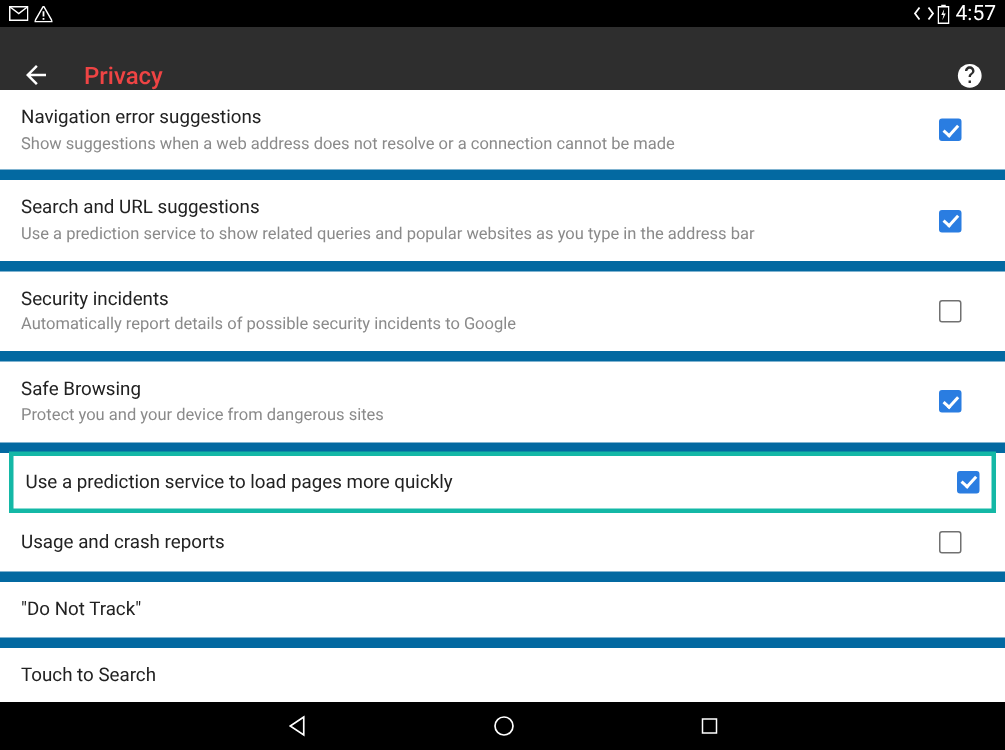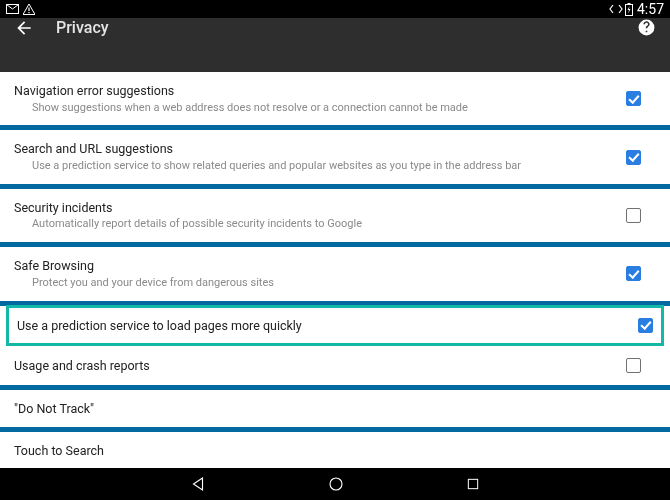--- a/index.html
+++ b/index.html
@@ -18,41 +18,41 @@
       align-items: center;
       justify-content: space-between;
       padding: 0 6px;
       color: #fff;
       font-size: 11px;
     }
     .status-left { display: flex; gap: 4px; align-items: center; }
     .status-right { display: flex; gap: 2px; align-items: center; }
     .status-icon svg { display: block; }
     .app-header {
-      height: 54px;
+      height: 42px;
       background: #2e2e2e;
       display: flex;
-      align-items: flex-start;
+      align-items: flex-end;
       padding: 0 14px;
-      color: #e5e5e5;
+      color: #ef4444;
     }
     .back-btn { display: flex; align-items: center; cursor: pointer; }
     .header-title { font-size: 16px; font-weight: 500; margin-left: 22px; flex: 1; }
     .help-btn { display: flex; align-items: center; }
     .settings-list { background: #fff; }
     .setting-item {
       display: flex;
       align-items: center;
       padding: 11px 29px 11px 14px;
-      border-bottom: 5px solid #0369a1;
+      border-bottom: 7px solid #0369a1;
       position: relative;
     }
     .item-text { flex: 1; min-width: 0; }
     .item-title { font-size: 12.5px; color: #222; line-height: 1.25; }
-    .item-desc { font-size: 11px; color: #8a8a8a; margin-top: 2px; line-height: 1.25; margin-left: 18px; }
+    .item-desc { font-size: 11px; color: #8a8a8a; margin-top: 2px; line-height: 1.25; }
     .checkbox {
       width: 15px; height: 15px;
       border: 1.5px solid #717171;
       border-radius: 2px;
       flex-shrink: 0;
       margin-left: 10px;
       position: relative;
     }
     .checkbox.checked {
       background: #2a7de1;

